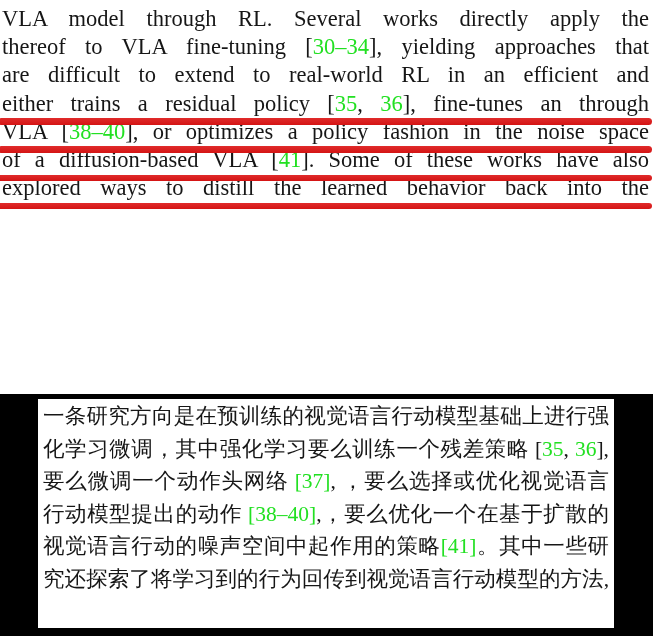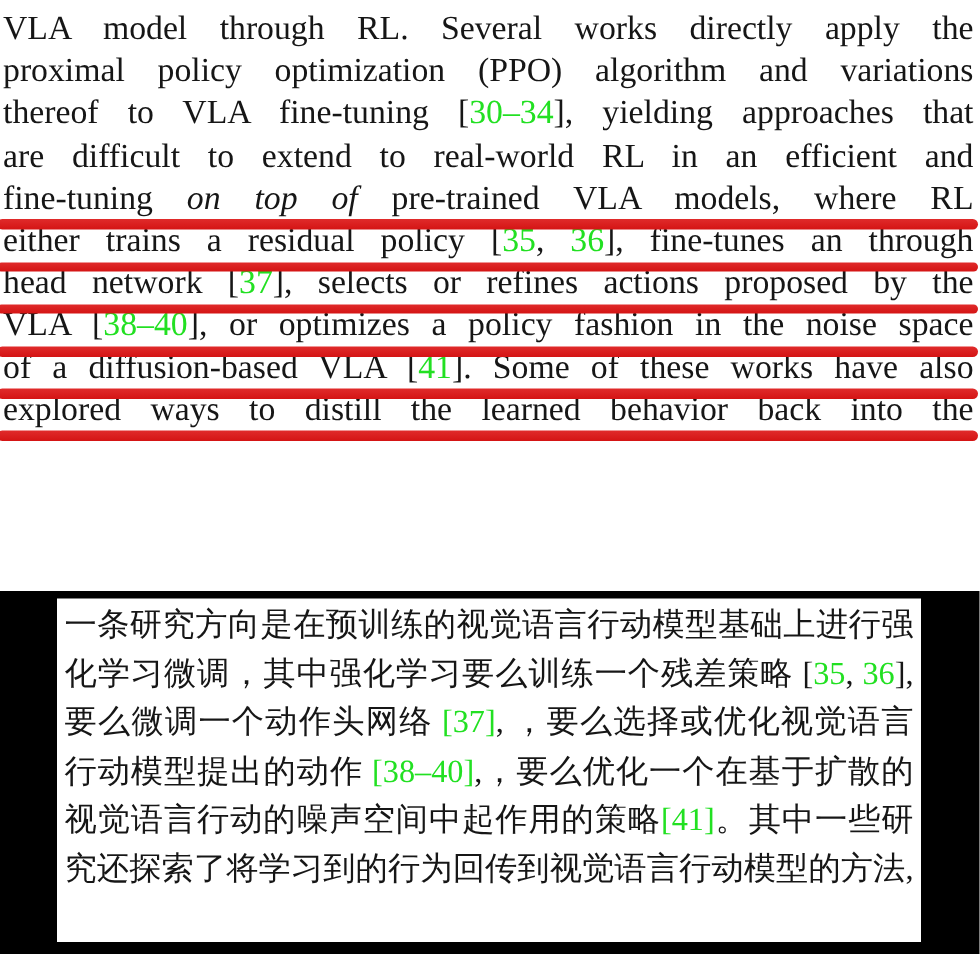--- a/index.html
+++ b/index.html
@@ -77,26 +77,23 @@
     overflow: visible;
   }
   .cline.align-left { text-align-last: left; margin-top: 46px; }
 </style>
 </head>
 <body>
 
 <div class="page">
   <div class="english">
       <div class="eline"><span class="seg-plain">VLA model through RL. Several works directly apply the</span></div>
-      <div class="eline"><span class="seg-plain">proximal policy optimization (PPO) algorithm and variations</span></div>
       <div class="eline"><span class="seg-plain">thereof to VLA fine-tuning [</span><span class="seg-cite">30–34</span><span class="seg-plain">], yielding approaches that</span></div>
       <div class="eline"><span class="seg-plain">are difficult to extend to real-world RL in an efficient and</span></div>
-      <div class="eline"><span class="seg-plain">fine-tuning </span><span class="seg-italic">on top of</span><span class="seg-plain"> pre-trained VLA models, where RL</span><div class="ul"></div></div>
       <div class="eline"><span class="seg-plain">either trains a residual policy [</span><span class="seg-cite">35</span><span class="seg-plain">, </span><span class="seg-cite">36</span><span class="seg-plain">], fine-tunes an through</span><div class="ul"></div></div>
-      <div class="eline"><span class="seg-plain">head network [</span><span class="seg-cite">37</span><span class="seg-plain">], selects or refines actions proposed by the</span><div class="ul"></div></div>
       <div class="eline"><span class="seg-plain">VLA [</span><span class="seg-cite">38–40</span><span class="seg-plain">], or optimizes a policy fashion in the noise space</span><div class="ul"></div></div>
       <div class="eline"><span class="seg-plain">of a diffusion-based VLA [</span><span class="seg-cite">41</span><span class="seg-plain">]. Some of these works have also</span><div class="ul"></div></div>
       <div class="eline"><span class="seg-plain">explored ways to distill the learned behavior back into the</span><div class="ul"></div></div>
     </div>
   <div class="panel">
     <div class="whitebox">
       <div class="chinese">
           <div class="cline"><span class="seg-plain">一条研究方向是在预训练的视觉语言行动模型基础上进行强</span></div>
           <div class="cline"><span class="seg-plain">化学习微调，其中强化学习要么训练一个残差策略 [</span><span class="seg-cite">35</span><span class="seg-plain">, </span><span class="seg-cite">36</span><span class="seg-plain">],</span></div>
           <div class="cline"><span class="seg-plain">要么微调一个动作头网络 </span><span class="seg-cite">[37]</span><span class="seg-plain">, ，要么选择或优化视觉语言</span></div>

